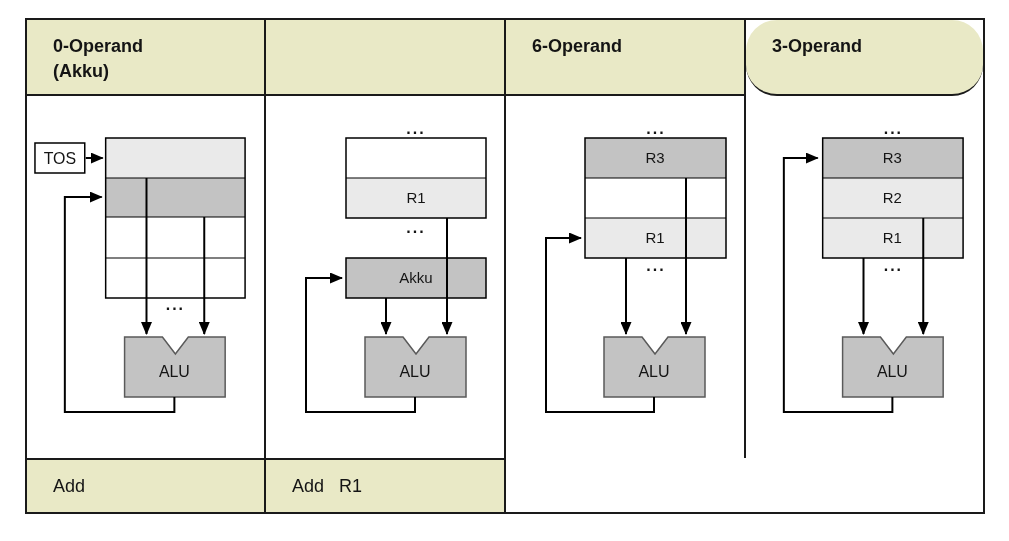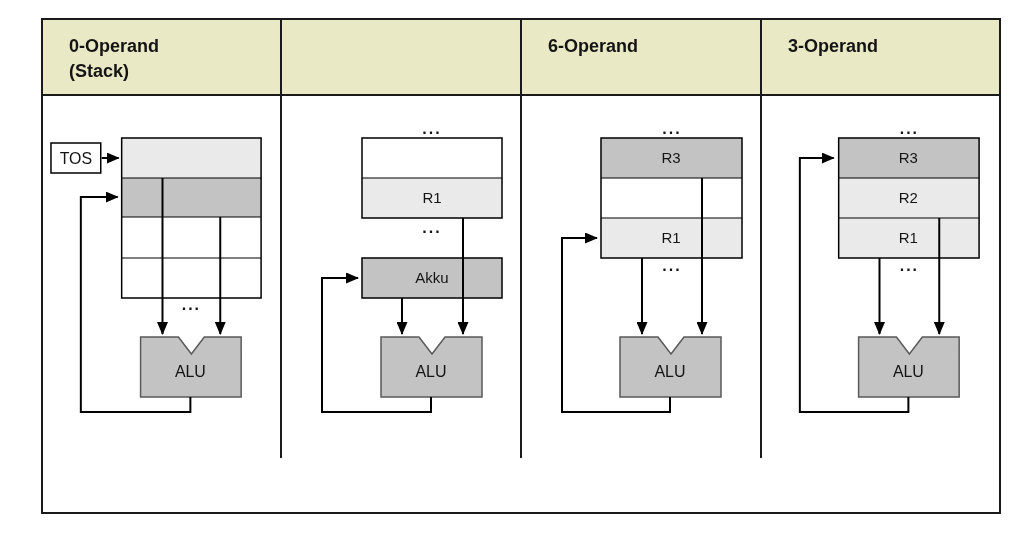--- a/index.html
+++ b/index.html
@@ -11,29 +11,29 @@
     --line:#000000;
     --table-border:#1a1a1a;
   }
   *{margin:0;padding:0;box-sizing:border-box;}
   html,body{background:#ffffff;}
   body{
     width:1009px;height:541px;position:relative;overflow:hidden;
     font-family:"Liberation Sans", sans-serif;color:#141414;
   }
   .isa-table{
-    position:absolute;left:41px;top:18px;width:960px;height:496px;
+    position:absolute;left:25px;top:18px;width:960px;height:496px;
     border:2px solid var(--table-border);
     display:grid;
     grid-template-columns:239px 240px 240px 1fr;
     grid-template-rows:76px 362px 1fr;
     background:#ffffff;
   }
   .cell{border-right:2px solid var(--table-border);}
-  .cell.last{border-right:none;}
+  .cell.last{border-right:none;border-radius:31px;}
   .head{
     background:var(--header-bg);
     border-bottom:2px solid var(--table-border);
     padding:14px 8px 0 26px;
     font-size:18px;font-weight:bold;line-height:25px;
   }
   .body-cell{position:relative;overflow:hidden;}
   .body-cell svg{display:block;width:100%;height:100%;}
   .foot{
     background:var(--header-bg);
@@ -50,21 +50,21 @@
   .boxline{stroke:var(--line);stroke-width:1.5;}
   .divline{stroke:var(--line);stroke-width:1.2;}
 </style>
 </head>
 <body>
 
 <div class="isa-table">
 
   <div class="cell head">
     <div>0-Operand</div>
-    <div>(Stack)</div>
+    <div>(Akku)</div>
   </div>
   <div class="cell head">
   </div>
   <div class="cell head">
     <div>6-Operand</div>
   </div>
   <div class="cell head last">
     <div>3-Operand</div>
   </div>
 
@@ -178,14 +178,20 @@
 
       <line class="flow" x1="178" y1="122" x2="178" y2="238" marker-end="url(#a4)"></line>
       <line class="flow" x1="118" y1="162" x2="118" y2="238" marker-end="url(#a4)"></line>
 
       <polygon points="97,241 135,241 148,258 161,241 198,241 198,301 97,301" style="fill:var(--alu-fill,#c3c3c3);stroke:var(--alu-stroke,#5a5a5a);stroke-width:1.5"></polygon>
       <text class="alu-label" x="147" y="281" text-anchor="middle">ALU</text>
       <polyline class="flow" points="147,301 147,316 38,316 38,62 72,62" marker-end="url(#a4)"></polyline>
     </svg>
   </div>
 
+  <div class="cell foot">
+    <span>Add</span>
+  </div>
+  <div class="cell foot">
+    <span>Add   R1</span>
+  </div>
 
 </div>
 
 </body></html>

